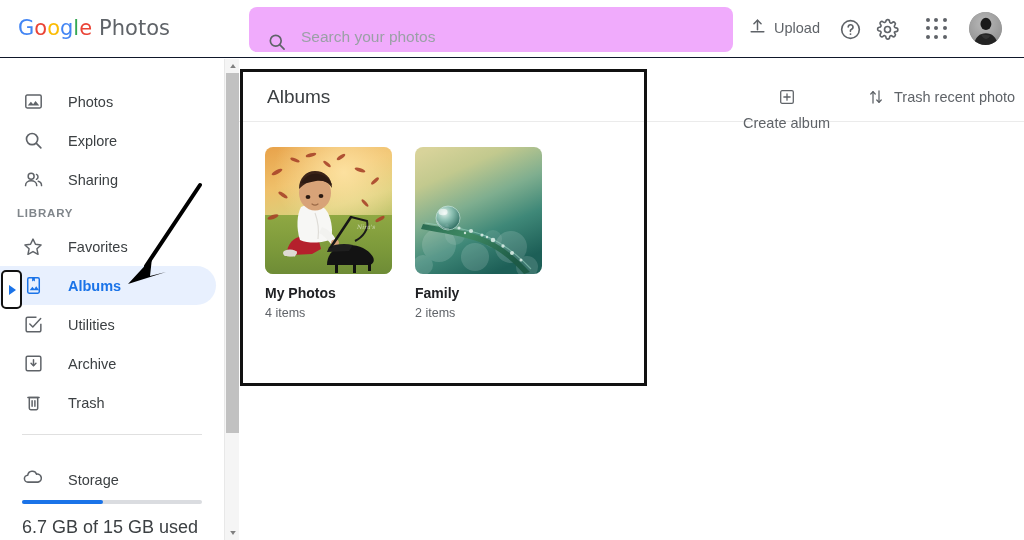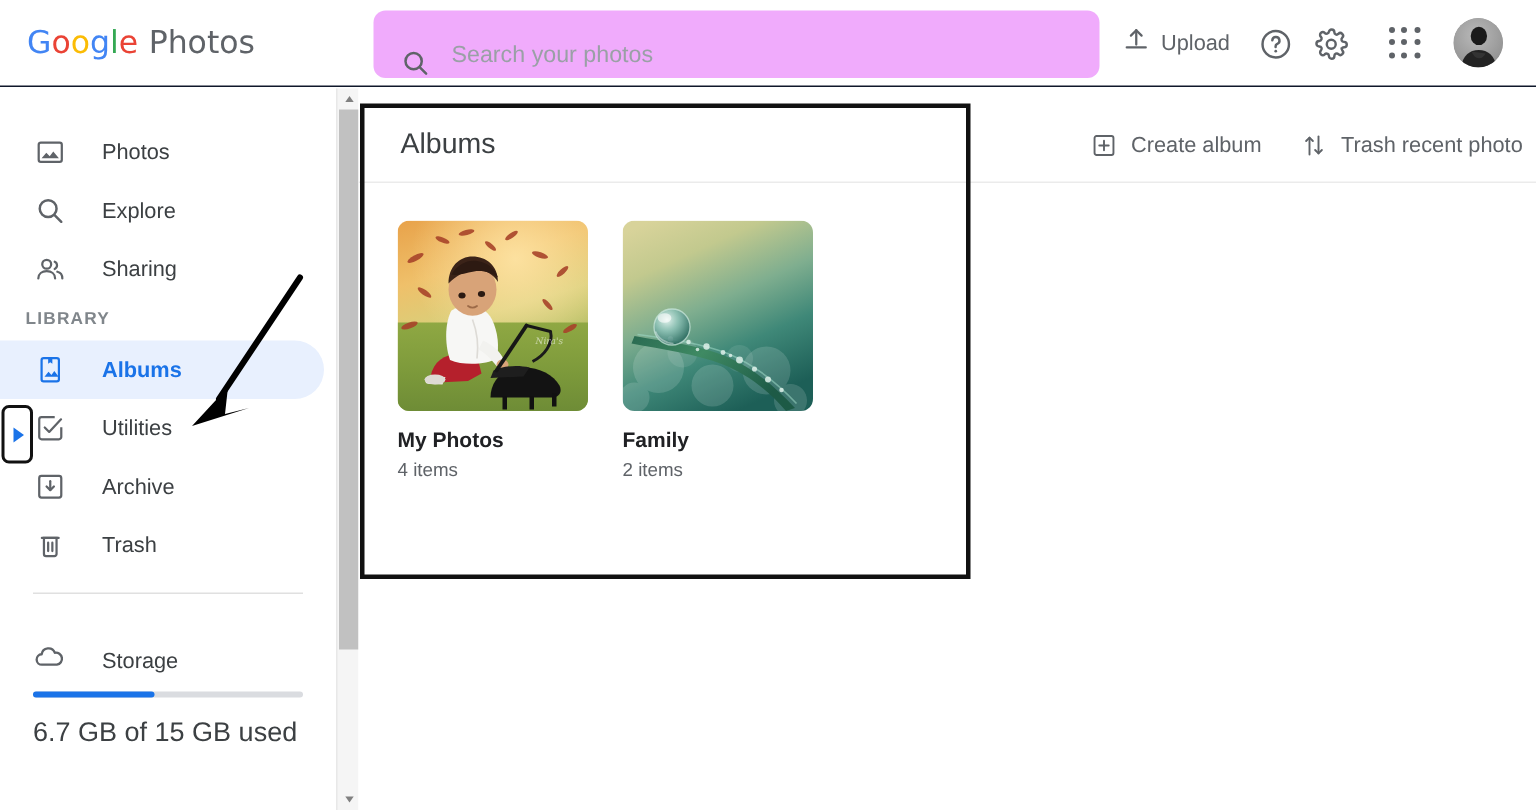--- a/index.html
+++ b/index.html
@@ -179,21 +179,21 @@
   .page-title {
     position: absolute; left: 28px; top: 27px;
     font-size: 19px; color: #3c4043;
   }
   .hdr-action {
     position: absolute; top: 29px;
     display: flex; align-items: center; gap: 9px;
     font-size: 14.5px; color: #5f6368;
     cursor: pointer; white-space: nowrap;
   }
-  #create-album-action { left: 488px; }
+  #create-album-action { left: 504px; flex-direction: column; }
   #sort-action { left: 628px; }
   .hdr-action .ha-ico {
     width: 18px; height: 18px; flex: none;
     display: flex; align-items: center; justify-content: center;
   }
 
   .album-grid {
     position: relative;
     padding: 25px 0 0 26px;
     display: flex; gap: 23px;
@@ -351,20 +351,28 @@
           <path d="M2.9 19c0-3.6 2.9-5.6 6.4-5.6S15.7 15.4 15.7 19" stroke-linecap="round"></path>
           <path d="M15.4 6.2a3.1 3.1 0 0 1 0 5.6" stroke-linecap="round"></path>
           <path d="M17.4 13.9c2.3.5 3.8 2.2 3.8 5.1" stroke-linecap="round"></path>
         </svg>
       </span>
       <span>Sharing</span>
     </div>
 
     <div class="section-label">LIBRARY</div>
 
+    <div class="nav-item">
+      <span class="ni-icon">
+        <svg viewBox="0 0 24 24" width="22" height="22" fill="none" stroke="currentColor" stroke-width="1.6" stroke-linejoin="round">
+          <path d="M12 3.4l2.7 5.6 6.1.8-4.5 4.2 1.2 6-5.5-3-5.5 3 1.2-6L3.2 9.8l6.1-.8z"></path>
+        </svg>
+      </span>
+      <span>Favorites</span>
+    </div>
 
     <div class="nav-item active">
       <span class="ni-icon">
         <svg viewBox="0 0 24 24" width="21" height="21" fill="none" stroke="currentColor" stroke-width="1.7">
           <rect x="5.4" y="3.2" width="13.2" height="17.6" rx="1.6"></rect>
           <path d="M7.6 17.4l3.1-3.9 2.2 2.5 2.2-3.1 3.3 4.5z" fill="currentColor" stroke="none"></path>
           <path d="M10.4 3.2v4.2l1.6-1.2 1.6 1.2V3.2" fill="currentColor" stroke="none"></path>
         </svg>
       </span>
       <span>Albums</span>

